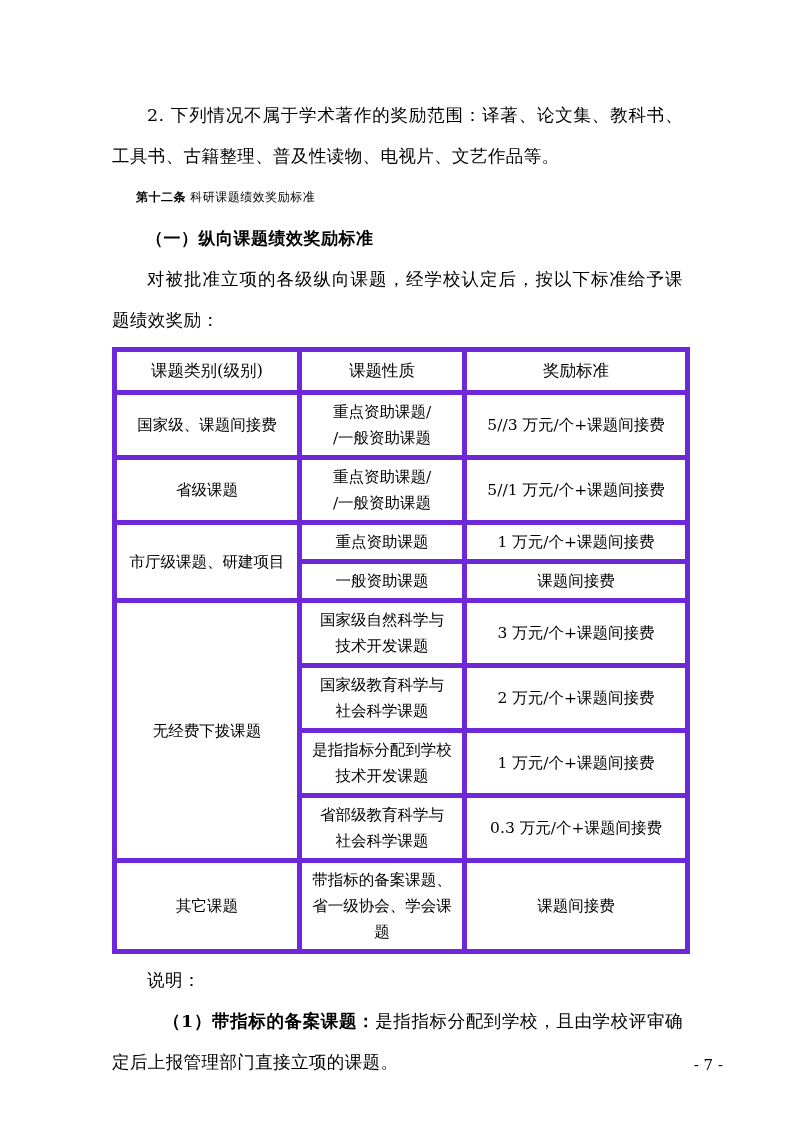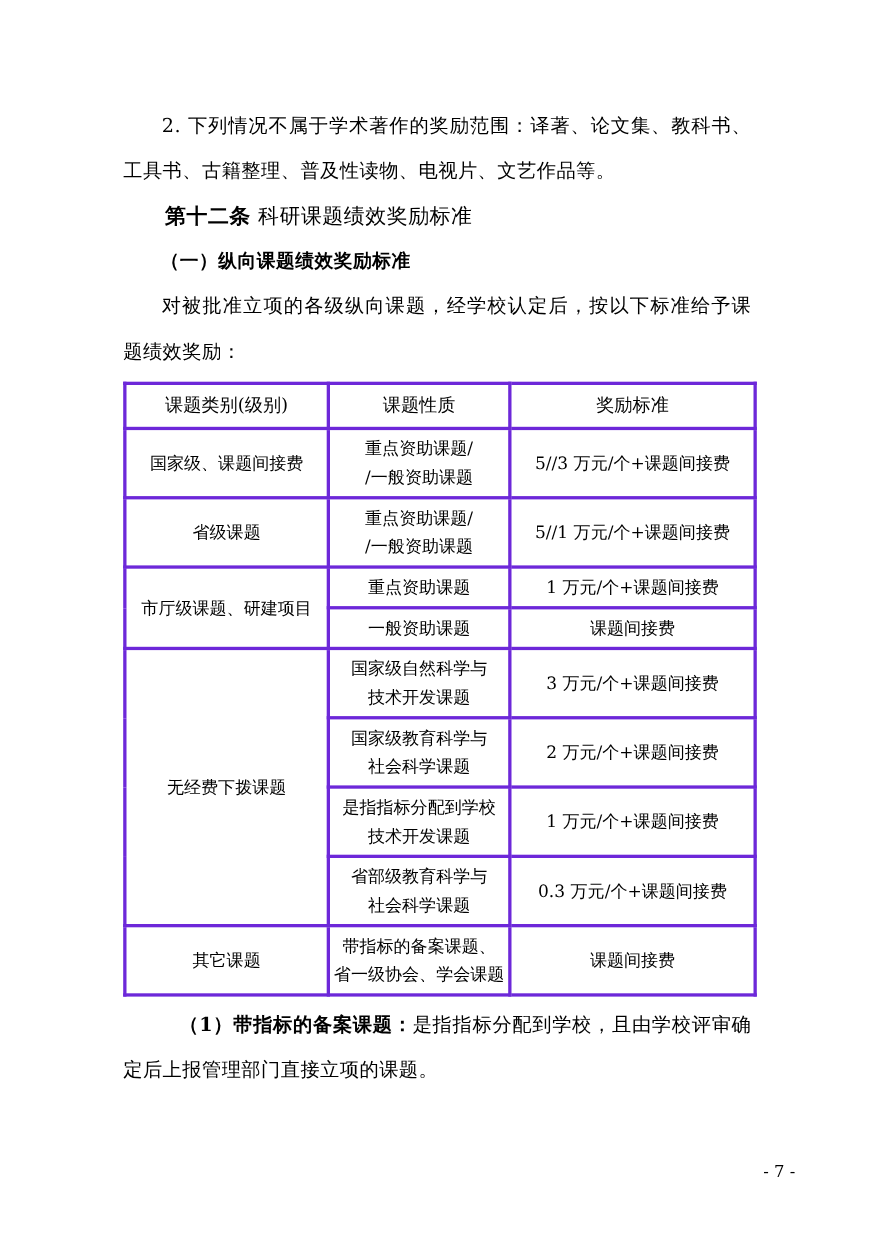--- a/index.html
+++ b/index.html
@@ -29,21 +29,21 @@
     line-height: 41px;
     letter-spacing: 0.4px;
     text-align: justify;
     text-justify: inter-ideograph;
   }
   .indent {
     text-indent: 2em;
   }
   .heading {
     font-weight: bold;
-    font-size: 19px;
+    font-size: 12px;
     line-height: 41px;
     text-indent: 2em;
     letter-spacing: 0.5px;
     margin: 0;
   }
   .heading .normal {
     font-weight: normal;
   }
   .subheading {
     font-weight: bold;
@@ -53,21 +53,21 @@
     letter-spacing: 0.5px;
     margin: 0;
   }
   table.award {
     border-collapse: collapse;
     width: 573px;
     margin: 6px 0 6px 0;
     table-layout: fixed;
   }
   table.award td, table.award th {
-    border: 3px solid #6d28d9;
+    border: 5px solid #6d28d9;
     text-align: center;
     vertical-align: middle;
     font-size: 15.5px;
     line-height: 26px;
     font-weight: normal;
     padding: 4px 3px;
     font-family: "DejaVu Serif", "Liberation Serif", serif;
   }
   table.award th {
     font-size: 16.5px;
@@ -177,18 +177,19 @@
         <td>其它课题</td>
         <td class="two-line">
           <span>带指标的备案课题、</span>
           <span>省一级协会、学会课题</span>
         </td>
         <td>课题间接费</td>
       </tr>
     </tbody>
   </table>
 
+  <p class="note">说明：</p>
 
   <p class="note"><span class="bold-run">（1）带指标的备案课题：</span><span>是指指标分配到学校，且由学校评审确定后上报管理部门直接立项的课题。</span></p>
 
 
   <div class="pagenum">- 7 -</div>
 </div>
 
 </body></html>

